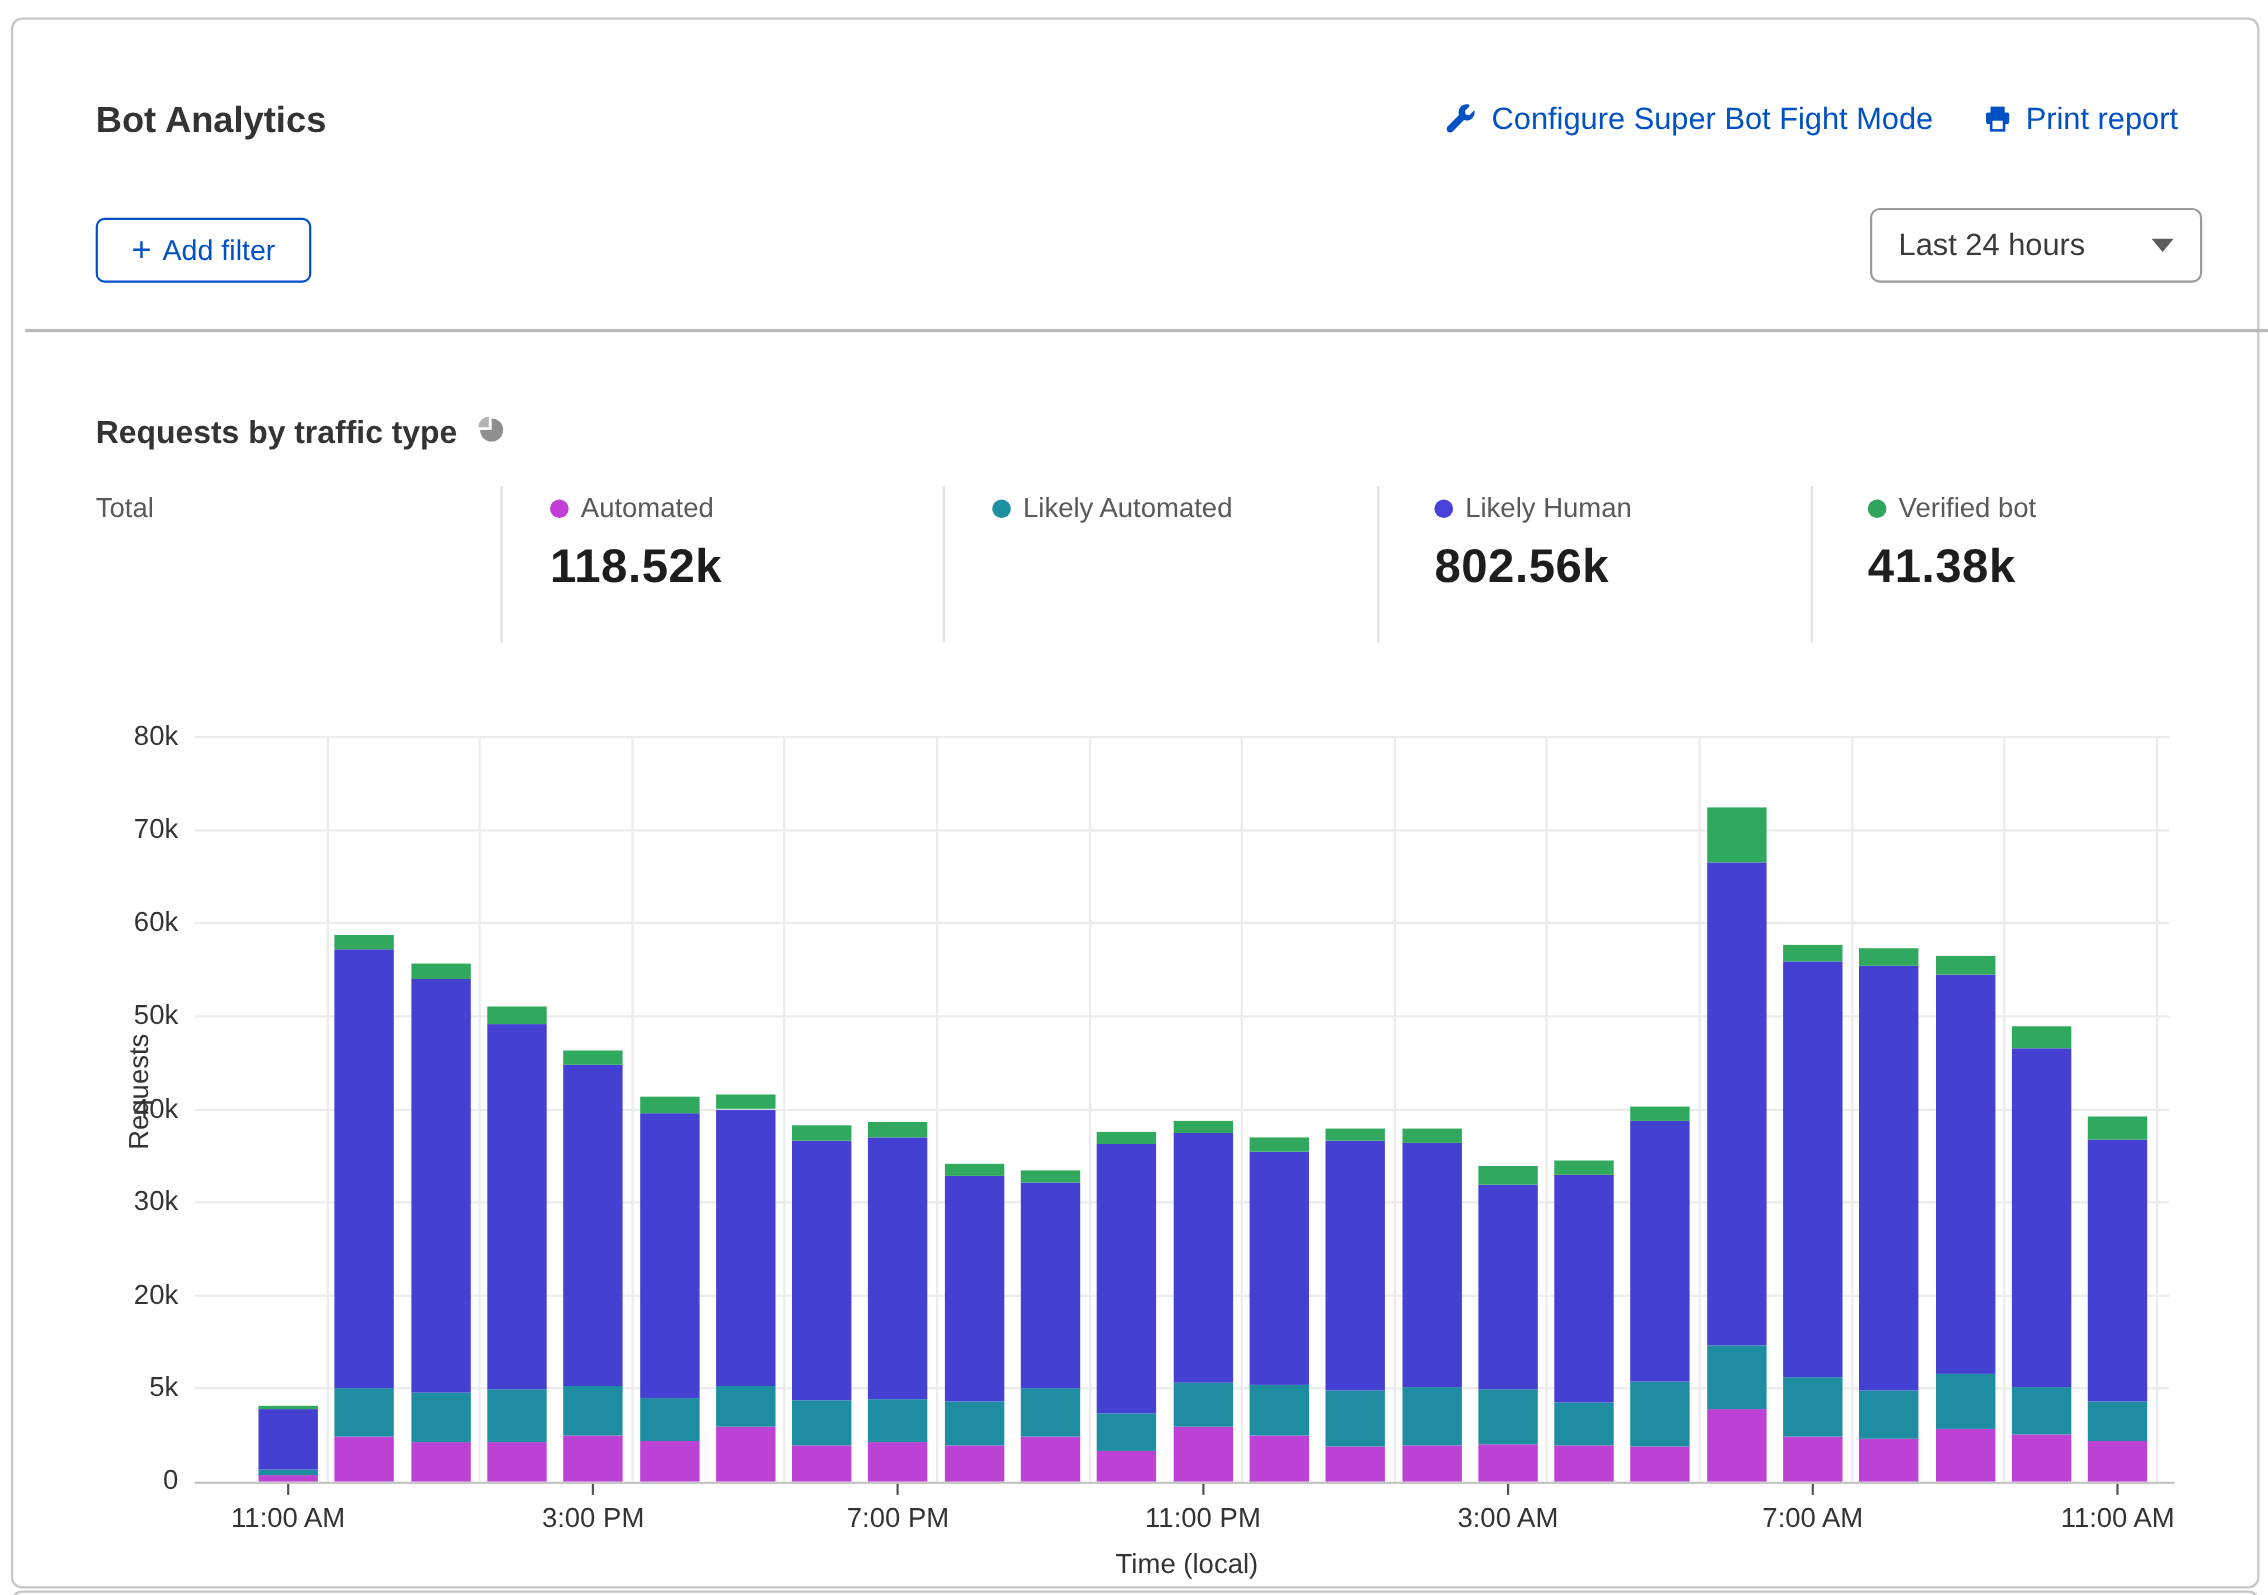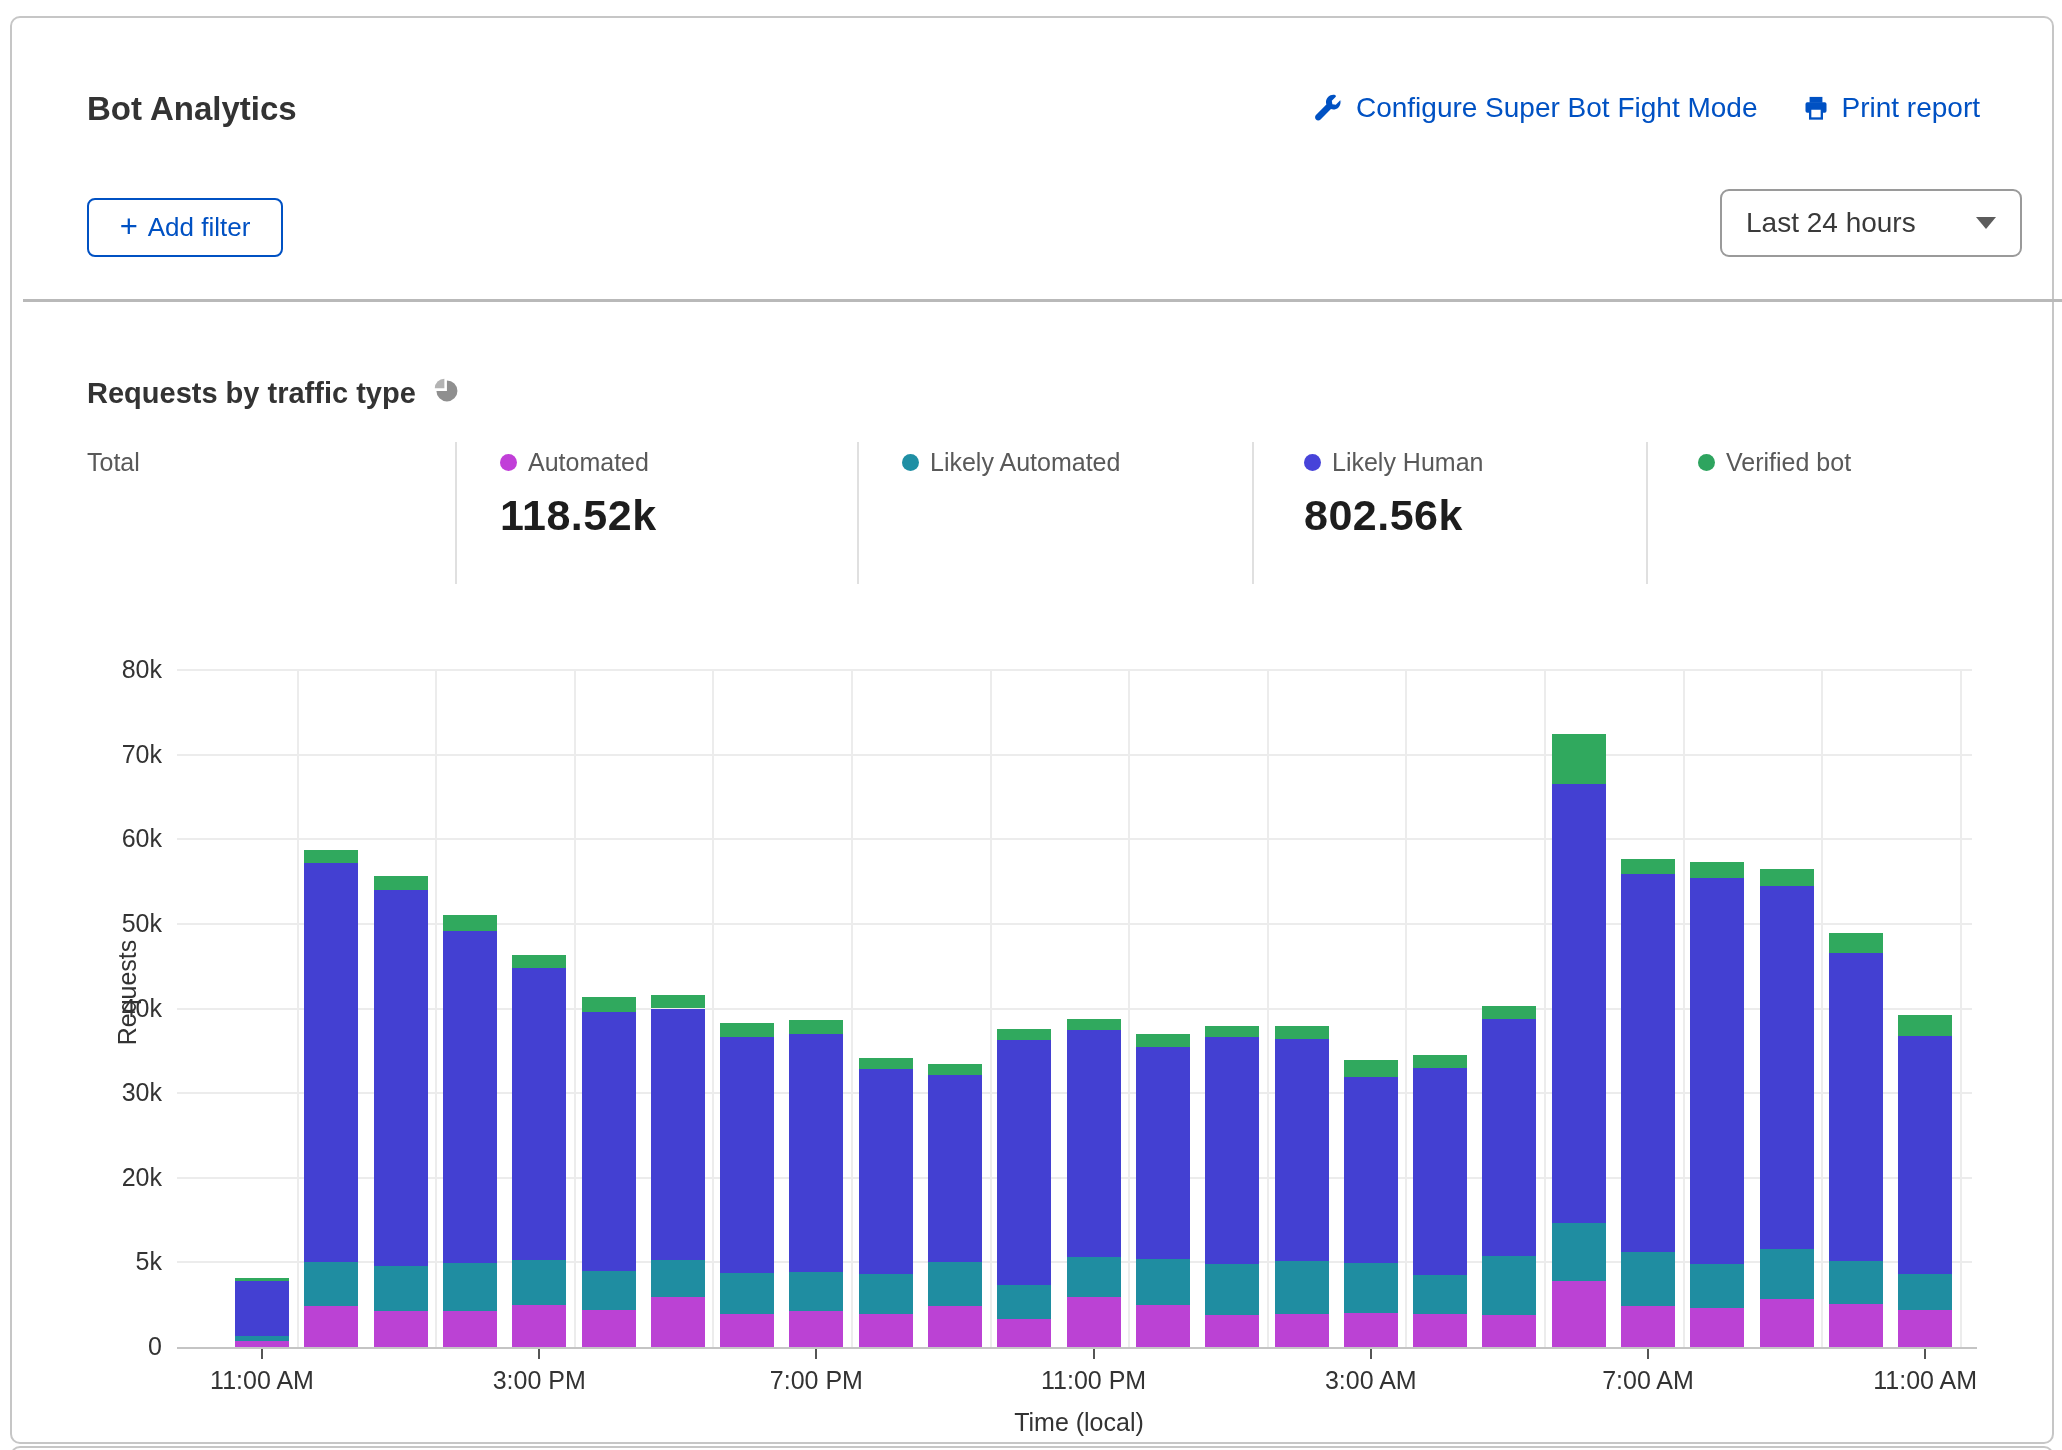--- a/index.html
+++ b/index.html
@@ -14,21 +14,21 @@
   .page-title{position:absolute;left:75px;top:72px;font-size:33px;font-weight:700;color:#333;}
   .header-links{position:absolute;top:74px;right:72px;display:flex;gap:44px;align-items:flex-start;}
   .hlink{display:flex;align-items:center;gap:12px;color:#0051c3;font-size:28px;cursor:pointer;text-decoration:none;}
   .hlink svg{display:block;}
   .add-filter-btn{position:absolute;left:75px;top:180px;width:196px;height:59px;border:2px solid #0051c3;
     border-radius:8px;background:#fff;color:#0051c3;font-size:26px;display:flex;align-items:center;
     justify-content:center;gap:10px;cursor:pointer;box-sizing:border-box;}
   .add-filter-btn .plus{font-size:31px;font-weight:500;line-height:1;margin-top:-3px;}
   .time-select{position:absolute;left:1688px;top:171px;width:302px;height:68px;border:2px solid #9a9a9a;
     border-radius:9px;background:#fff;box-sizing:border-box;display:flex;align-items:center;
-    padding:0 24px;cursor:pointer;margin-left:20px;}
+    padding:0 24px;cursor:pointer;}
   .time-select .val{font-size:28px;color:#3a3a3a;flex:1;}
   .caret{width:0;height:0;border-left:10px solid transparent;border-right:10px solid transparent;
     border-top:12px solid #5c5c5c;}
   
   .section-title{position:absolute;left:75px;top:358px;font-size:29px;font-weight:700;color:#333;
     display:flex;align-items:center;gap:16px;}
   
   .stat{position:absolute;top:430px;width:340px;}
   .stat .lab{display:flex;align-items:center;gap:11px;font-size:25px;color:#595959;}
   .dot{width:17px;height:17px;border-radius:50%;display:inline-block;}
@@ -123,20 +123,21 @@
       <span>Likely Human</span>
       </div>
     <div class="val">802.56k</div>
   </div>
   <div class="stat-divider" style="left:1634px"></div>
   <div class="stat" style="left:1686px">
     <div class="lab">
         <span class="dot" style="background: rgb(46, 164, 95);"></span>
       <span>Verified bot</span>
       </div>
+    <div class="val">41.38k</div>
   </div>
 
   <div id="chart">
     <div class="ytitle">Requests</div>
     <div class="xtitle">Time (local)</div>
   <div class="vgrid" style="left: 284.65px;"></div>
       <div class="vgrid" style="left: 423.25px;"></div>
       <div class="vgrid" style="left: 561.85px;"></div>
       <div class="vgrid" style="left: 700.45px;"></div>
       <div class="vgrid" style="left: 839.05px;"></div>

